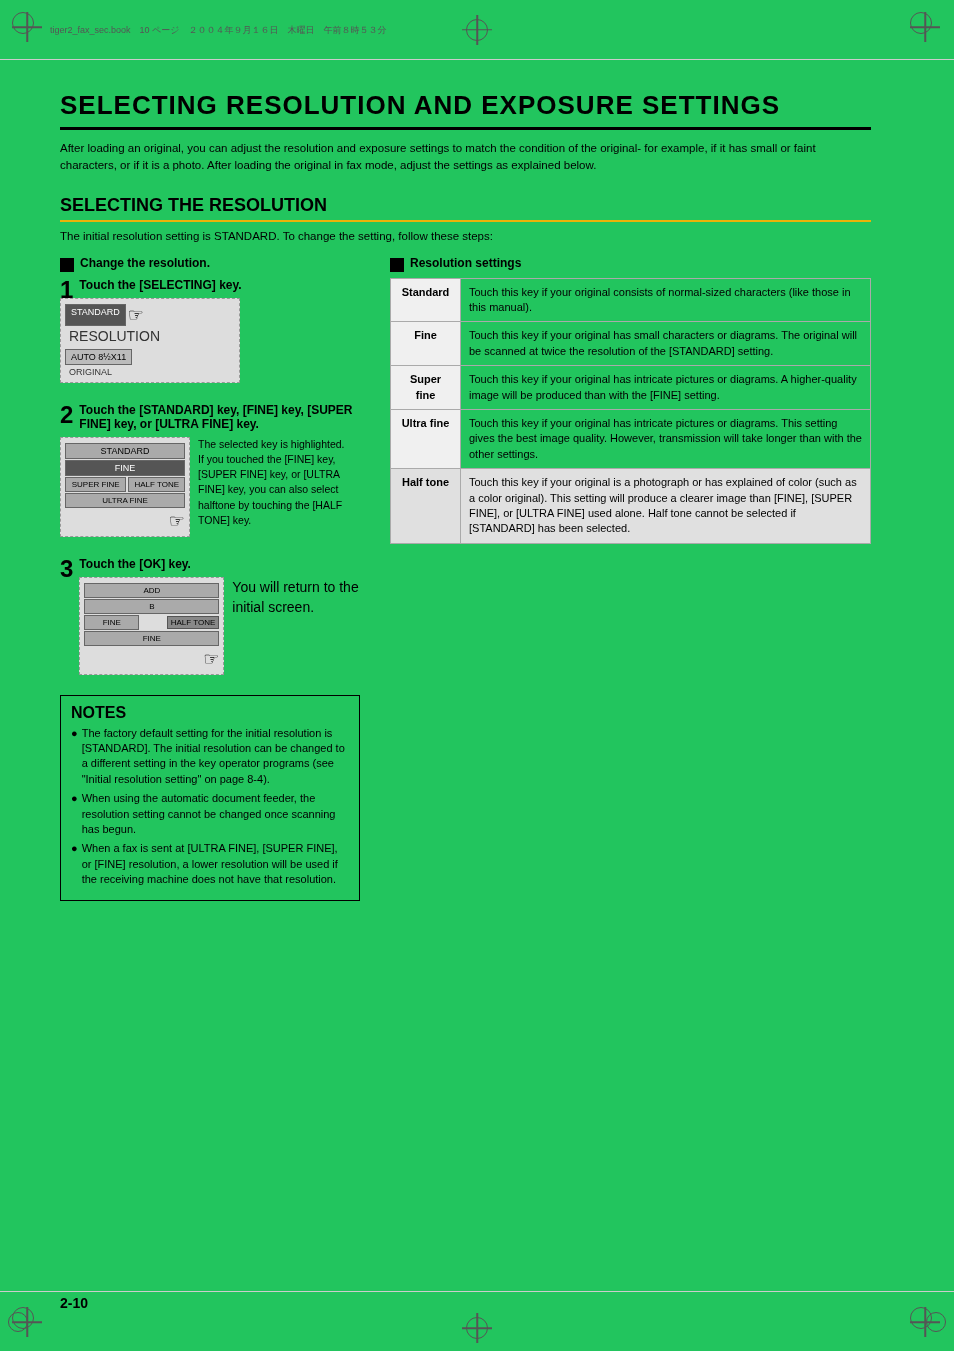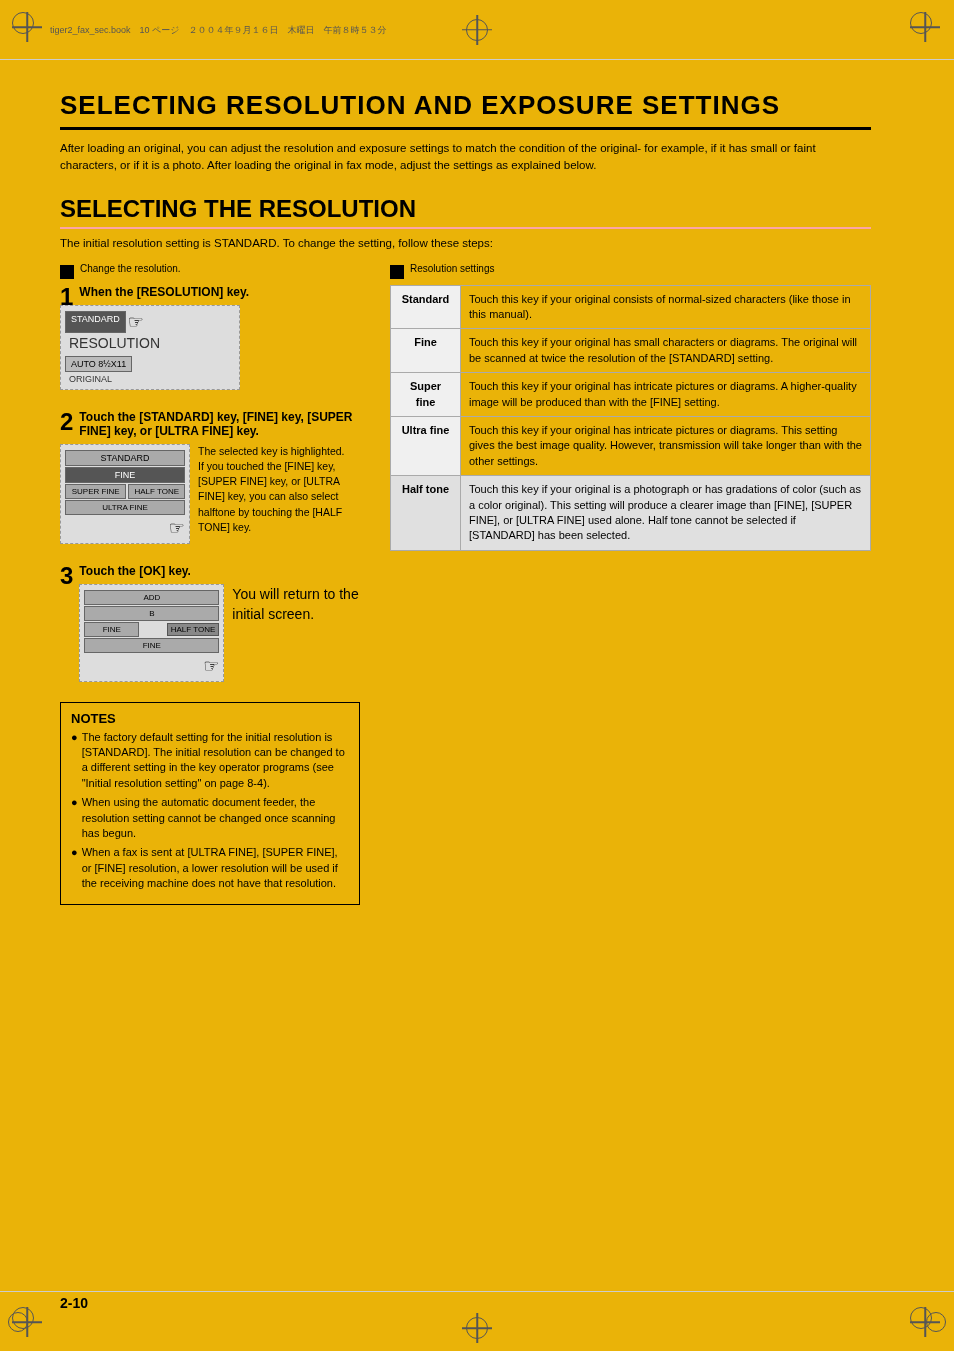--- a/index.html
+++ b/index.html
@@ -10,21 +10,21 @@
       font-family: Arial, Helvetica, sans-serif;
       font-size: 12px;
       color: #000;
       position: relative;
     }
 
     
     .page-outer {
       width: 954px;
       min-height: 1351px;
-      background: #eab308;
+      background: #22c55e;
       position: relative;
       padding: 0;
     }
 
     
     .reg-bar-top {
       width: 100%;
       height: 60px;
       border-bottom: 1px solid #ccc;
       display: flex;
@@ -49,24 +49,24 @@
     }
 
     .intro-text {
       font-size: 11.5px;
       line-height: 1.5;
       margin-bottom: 20px;
     }
 
     
     .section-title {
-      font-size: 24px;
+      font-size: 18px;
       font-weight: 900;
       text-transform: uppercase;
-      border-bottom: 2px solid #fca5a5;
+      border-bottom: 2px solid #eab308;
       padding-bottom: 4px;
       margin-bottom: 8px;
     }
 
     .section-intro {
       font-size: 11.5px;
       margin-bottom: 14px;
     }
 
     
@@ -93,22 +93,22 @@
     .step-black-square {
       width: 14px;
       height: 14px;
       background: #000;
       margin-right: 6px;
       margin-top: 2px;
       flex-shrink: 0;
     }
 
     .step-heading-text {
-      font-size: 10px;
-      font-weight: normal;
+      font-size: 12px;
+      font-weight: bold;
     }
 
     
     .step-num {
       font-size: 24px;
       font-weight: bold;
       float: left;
       margin-right: 6px;
       line-height: 1;
     }
@@ -154,21 +154,21 @@
 
     
     .notes-box {
       border: 1px solid #000;
       padding: 8px 10px;
       margin-top: 14px;
       font-size: 11px;
     }
 
     .notes-title {
-      font-size: 13px;
+      font-size: 16px;
       font-weight: bold;
       margin-bottom: 4px;
     }
 
     .notes-item {
       display: flex;
       margin-bottom: 4px;
       line-height: 1.4;
     }
 
@@ -315,21 +315,21 @@
 
       <div class="col-left">
 
         <div class="step-heading">
           <div class="step-black-square"></div>
           <span class="step-heading-text">Change the resolution.</span>
         </div>
 
         <div class="step-content">
           <span class="step-num">1</span>
-          <span class="step-label">When the [RESOLUTION] key.</span>
+          <span class="step-label">Touch the [SELECTING] key.</span>
 
           <div class="lcd-dotted">
             <div class="lcd-btn-row">
               <div class="lcd-btn active">STANDARD</div>
               <span class="inline-finger">☞</span>
             </div>
             <div style="font-size:14px;padding:1px 4px;color:#333;">RESOLUTION</div>
             <div class="lcd-btn-row" style="margin-top:4px;">
               <div class="lcd-btn">AUTO   8½X11</div>
             </div>
@@ -421,21 +421,21 @@
               <td>Touch this key if your original has intricate pictures or diagrams. A higher-quality image will be produced than with the [FINE] setting.</td>
             </tr>
 
             <tr>
               <td class="res-label">Ultra fine</td>
               <td>Touch this key if your original has intricate pictures or diagrams. This setting gives the best image quality. However, transmission will take longer than with the other settings.</td>
             </tr>
 
             <tr>
               <td class="res-label res-last">Half tone</td>
-              <td class="res-last">Touch this key if your original is a photograph or has gradations of color (such as a color original). This setting will produce a clearer image than [FINE], [SUPER FINE], or [ULTRA FINE] used alone. Half tone cannot be selected if [STANDARD] has been selected.</td>
+              <td class="res-last">Touch this key if your original is a photograph or has explained of color (such as a color original). This setting will produce a clearer image than [FINE], [SUPER FINE], or [ULTRA FINE] used alone. Half tone cannot be selected if [STANDARD] has been selected.</td>
             </tr>
           </tbody>
         </table>
 
       </div>
 
     </div>
 
   </div>
 

